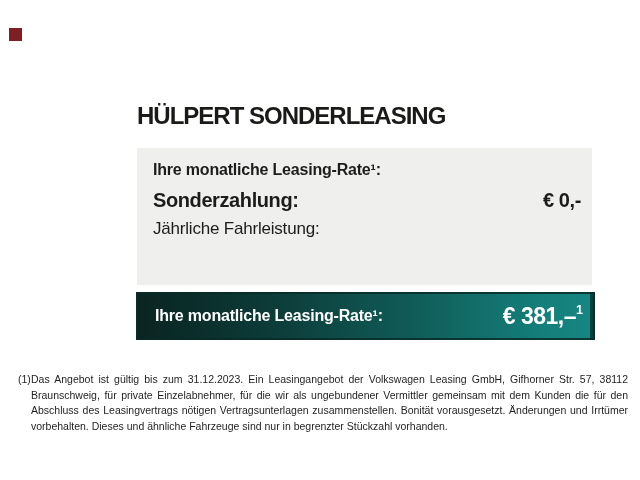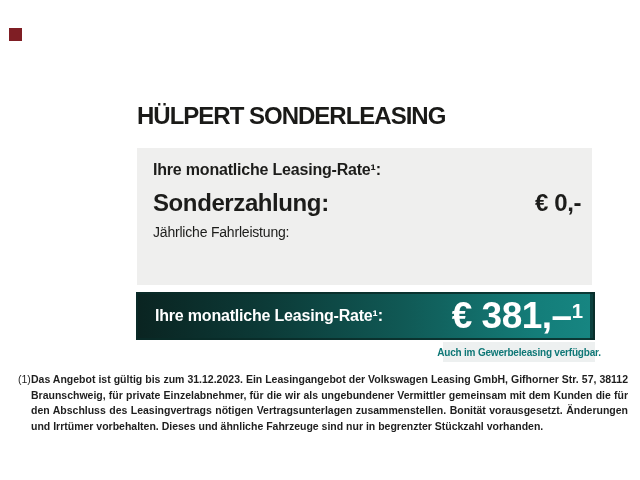--- a/index.html
+++ b/index.html
@@ -60,27 +60,27 @@
     margin: 0 0 10px 0;
     white-space: nowrap;
   }
   .offer-row {
     display: flex;
     justify-content: space-between;
     align-items: baseline;
     white-space: nowrap;
   }
   .offer-row.big {
-    font-size: 24px;
+    font-size: 20px;
     font-weight: bold;
     letter-spacing: -0.4px;
     margin: 0 0 7px 0;
   }
   .offer-row.normal {
-    font-size: 14px;
+    font-size: 17px;
     letter-spacing: -0.2px;
     margin: 0 0 7px 0;
   }
 
   
   .rate-banner {
     position: absolute;
     left: 136px;
     top: 292px;
     width: 459px;
@@ -94,21 +94,21 @@
     padding: 0 12px 0 19px;
     color: #ffffff;
     white-space: nowrap;
   }
   .rate-banner-label {
     font-size: 16px;
     font-weight: bold;
     letter-spacing: -0.2px;
   }
   .rate-banner-price {
-    font-size: 37px;
+    font-size: 23px;
     font-weight: bold;
     letter-spacing: -0.5px;
   }
   .rate-banner-price sup {
     font-size: 0.55em;
     vertical-align: 10px;
     letter-spacing: 0;
   }
 
   
@@ -143,21 +143,20 @@
     color: #1e1e1e;
   }
   .footnote-marker {
     flex: 0 0 13px;
     white-space: nowrap;
   }
   .footnote-text {
     flex: 1 1 auto;
     margin: 0;
     text-align: justify;
-    font-weight: bold;
   }
 </style>
 </head>
 <body>
 
 <div class="canvas">
 
   <div class="brand-square"></div>
 
   <h1 class="page-title">HÜLPERT SONDERLEASING</h1>
@@ -174,20 +173,19 @@
       <span class="row-label">Jährliche Fahrleistung:</span>
     </div>
 
   </div>
 
   <div class="rate-banner">
     <span class="rate-banner-label">Ihre monatliche Leasing-Rate¹:</span>
     <span class="rate-banner-price"><span>€ 381,–</span><sup>1</sup></span>
   </div>
 
-  <div class="badge">Auch im Gewerbeleasing verfügbar.</div>
 
   <div class="footnote">
     <span class="footnote-marker">(1)</span>
     <p class="footnote-text">Das Angebot ist gültig bis zum 31.12.2023. Ein Leasingangebot der Volkswagen Leasing GmbH, Gifhorner Str. 57, 38112 Braunschweig, für private Einzelabnehmer, für die wir als ungebundener Vermittler gemeinsam mit dem Kunden die für den Abschluss des Leasingvertrags nötigen Vertragsunterlagen zusammenstellen. Bonität vorausgesetzt. Änderungen und Irrtümer vorbehalten. Dieses und ähnliche Fahrzeuge sind nur in begrenzter Stückzahl vorhanden.</p>
   </div>
 
 </div>
 
 </body></html>

